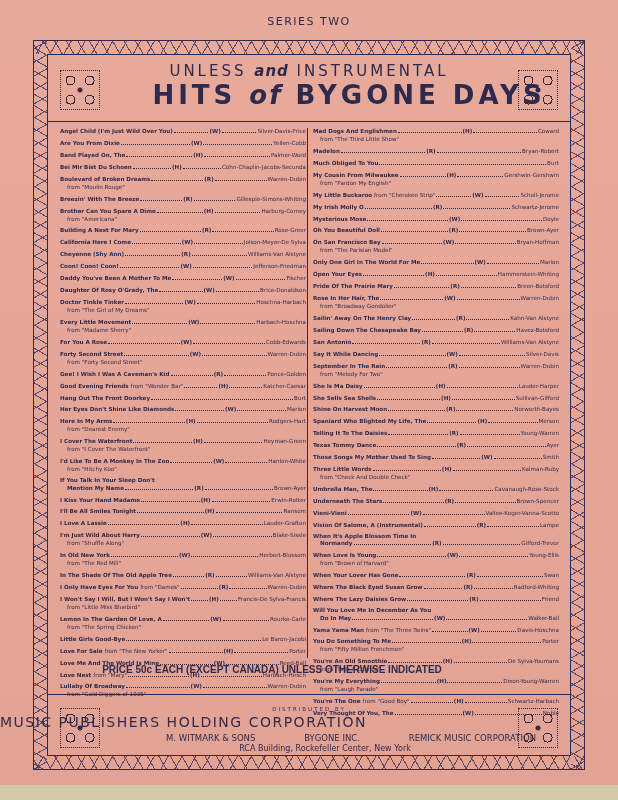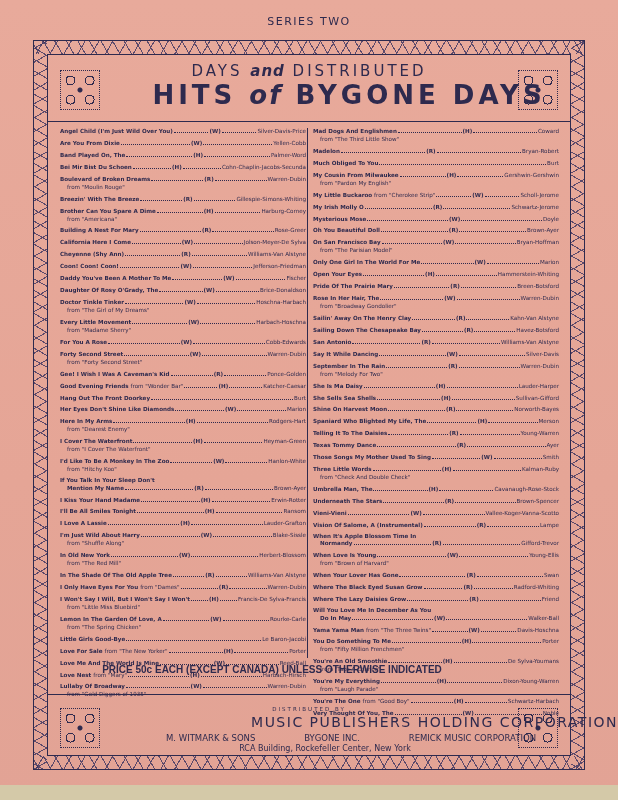--- a/index.html
+++ b/index.html
@@ -42,21 +42,21 @@
   .entry{display:flex;align-items:baseline;white-space:nowrap;margin-bottom:5.35px;}
   .entry .t{font-weight:bold;flex:0 0 auto;}
   .entry .t .f{font-weight:normal;}
   .entry .d1,.entry .d2{flex:1 1 auto;overflow:hidden;border-bottom:1px dotted #2e2a4e;height:4px;margin:0 1px;min-width:4px;}
   .entry .p{flex:0 0 auto;font-weight:bold;}
   .entry .c{flex:0 0 auto;}
   .sub{margin:-3px 0 5.35px 7px;white-space:nowrap;}
   .price{position:absolute;top:664px;left:0;width:544px;text-align:center;
      font-family:"Liberation Sans",sans-serif;font-weight:bold;font-size:10px;color:#2e2a4e;}
   .dist-by{position:absolute;top:706px;left:0;width:618px;text-align:center;font-size:5.5px;letter-spacing:2px;}
-  .dist-name{position:absolute;top:714px;left:0;width:618px;text-align:right;font-size:14px;letter-spacing:1.5px;}
+  .dist-name{position:absolute;top:714px;left:0;width:618px;text-align:left;font-size:14px;letter-spacing:1.5px;}
   .dist-row{position:absolute;top:733px;left:126px;width:370px;display:flex;justify-content:space-between;font-size:8.5px;padding-left:40px;}
   .dist-addr{position:absolute;top:744px;left:16px;width:618px;text-align:center;font-size:8px;}
 </style>
 </head>
 <body>
 
 <div class="page"></div>
 <div class="page-bottom"></div>
 
 <div class="series">SERIES TWO</div>
@@ -65,23 +65,23 @@
 <div class="vine top"></div>
 <div class="vine bottom"></div>
 <div class="vine left"></div>
 <div class="vine right"></div>
 <div class="inner"></div>
 
 <div class="ornament" style="left:60px;top:70px;"></div>
 <div class="ornament" style="left:518px;top:70px;"></div>
 
 <div class="title-sub">
-  <span>DAYS</span>
+  <span>UNLESS</span>
   <i>and</i>
-  <span>DISTRIBUTED</span>
+  <span>INSTRUMENTAL</span>
 </div>
 <div class="title-main">
   <span>HITS</span>
   <i>of</i>
   <span>BYGONE DAYS</span>
 </div>
 
 <div class="rule" style="top:121px;"></div>
 
 <div class="col left" id="col-left">

